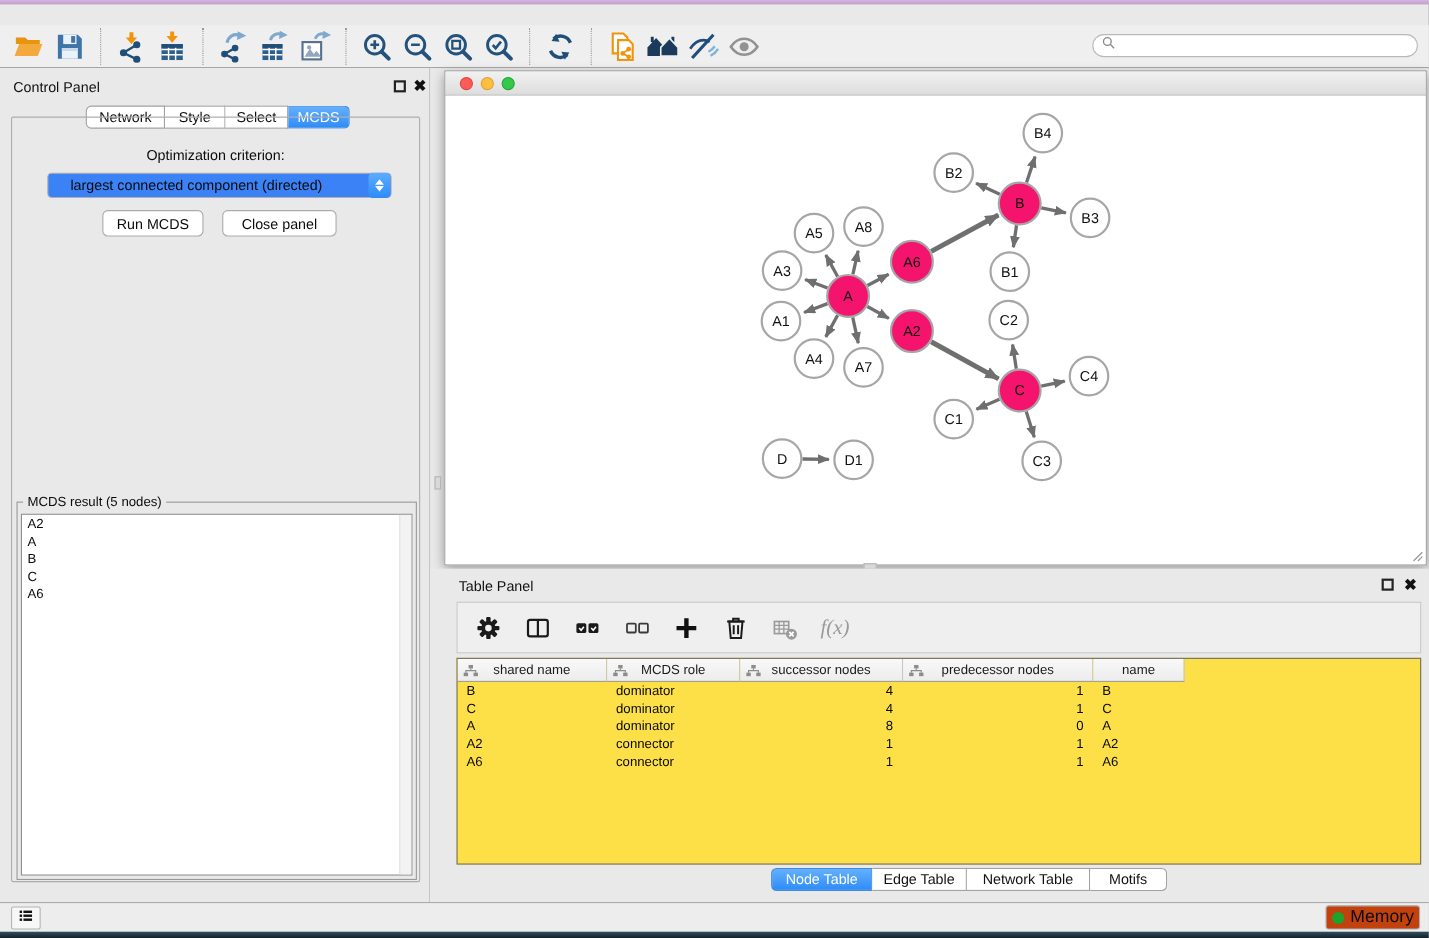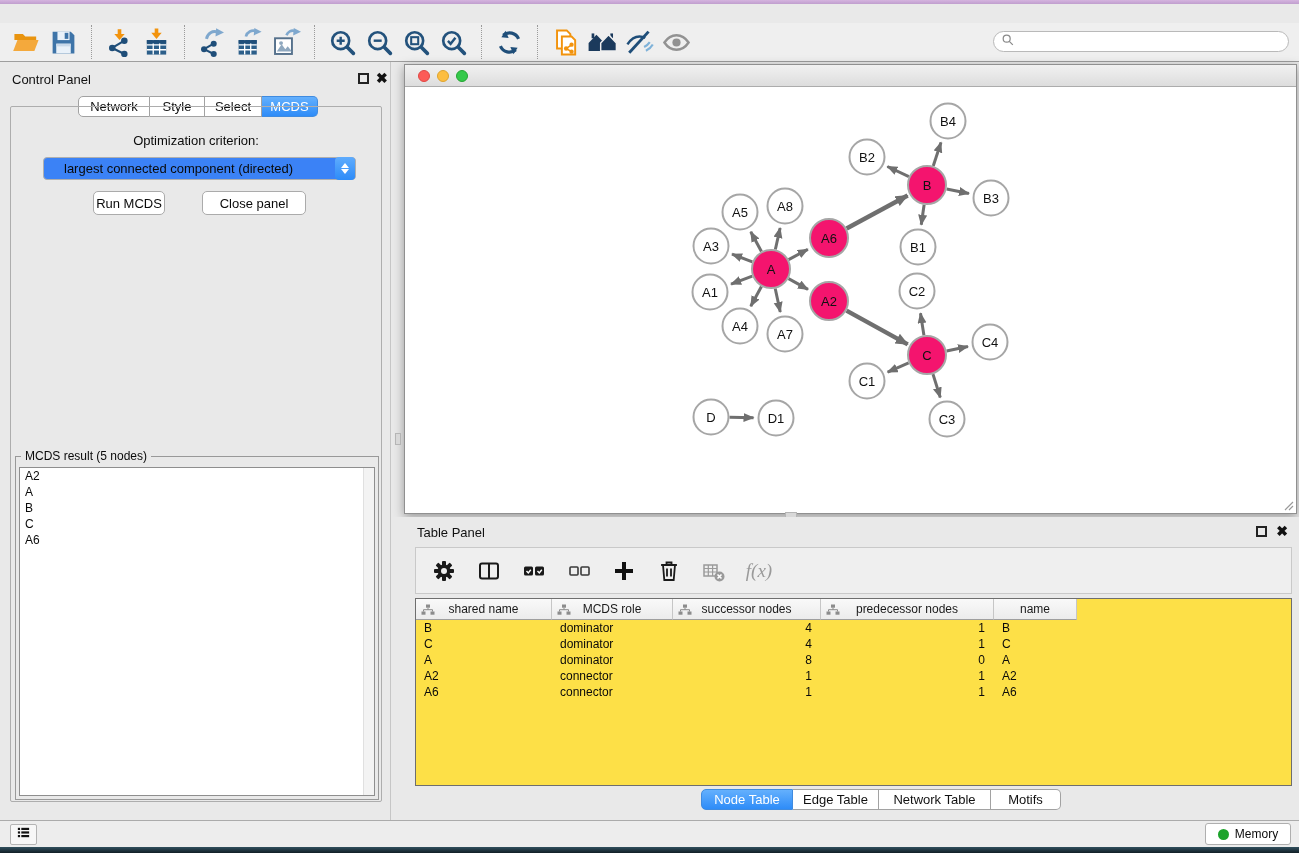--- a/index.html
+++ b/index.html
@@ -114,23 +114,23 @@
   .td.right { padding-right:9px; text-align:right; }
   .tp-tabs { position:absolute; left:281px; top:272px; }
 
   
   .statusbar { position:absolute; left:0; top:820px; width:100%; height:27px; background:#EDEDED;
                border-top:1px solid #ABABAB; }
   .list-btn { position:absolute; left:10px; top:3px; width:27px; height:21px; background:#F7F7F7;
               border:1px solid #B4B4B4; border-radius:2px; display:flex; align-items:center;
               justify-content:center; }
   .list-btn svg { width:15px; height:15px; }
-  .mem-btn { position:absolute; right:8px; top:2px; width:86px; height:22px; background:#ffffff;
+  .mem-btn { position:absolute; right:8px; top:2px; width:86px; height:22px; background:#c2410c;
              border:1px solid #AFAFAF; border-radius:3px; display:flex; align-items:center;
-             justify-content:center; gap:6px; font-size:12px; color:#0A0A0A; }
+             justify-content:center; gap:6px; font-size:16px; color:#0A0A0A; }
   .mem-dot { width:11px; height:11px; border-radius:50%; }
 </style>
 </head>
 <body>
 
 <div class="screen">
   <div class="desk-top"></div>
 
 
   <div class="toolbar">
@@ -297,21 +297,21 @@
         </div>
       <div class="cp-box">
         <div class="opt-label">Optimization criterion:</div>
         <div class="dropdown">
           <span>largest connected component (directed)</span>
           <span class="dd-stepper">
             <span class="dd-up"></span>
               <span class="dd-down"></span>
           </span>
         </div>
-        <div class="cp-btn" style="left:82px; width:72px;">Run MCDS</div>
+        <div class="cp-btn" style="left:82px; width:92px;">Run MCDS</div>
         <div class="cp-btn" style="left:191px; width:104px;">Close panel</div>
         <div class="groupbox">
           <div class="glabel">MCDS result (5 nodes)</div>
           <div class="mcds-list" id="mcds-list">
             <div class="mcds-scroll"></div>
           <div class="mcds-item">A2</div>
               <div class="mcds-item">A</div>
               <div class="mcds-item">B</div>
               <div class="mcds-item">C</div>
               <div class="mcds-item">A6</div>

